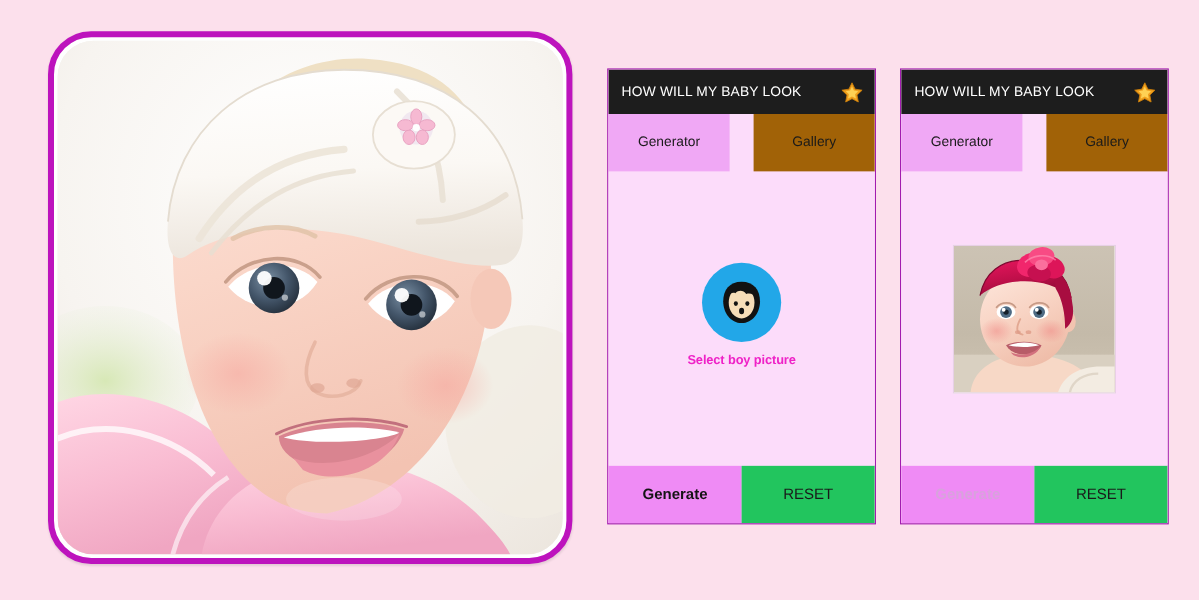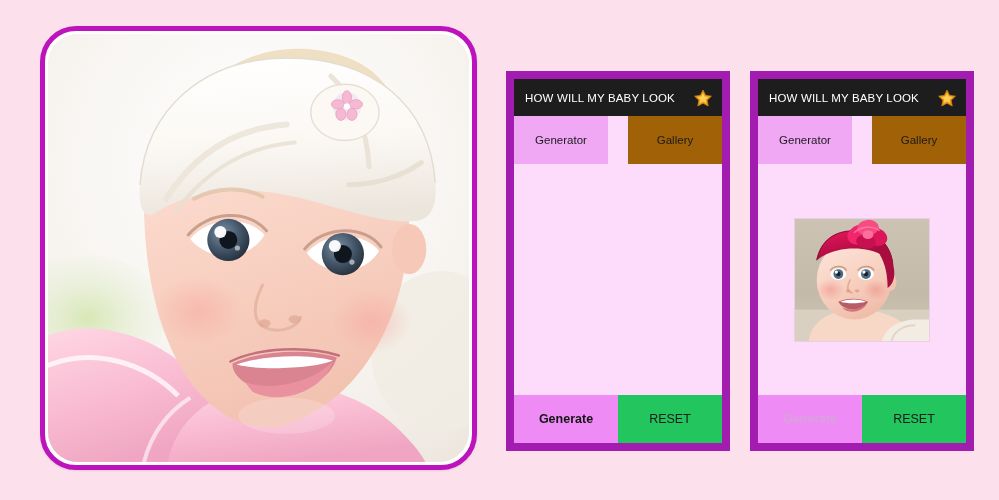--- a/index.html
+++ b/index.html
@@ -43,24 +43,23 @@
     overflow: hidden;
     position: relative;
     background: #f3f1ee;
   }
   #hero-photo svg { display: block; width: 100%; height: 100%; }
 
   
   .phone {
     position: absolute;
     box-sizing: border-box;
-    border: 8px solid #a21caf;
+    border: 1px solid #a21caf;
     background: #fcdcfa;
     overflow: hidden;
-    margin-top: 14px;
   }
   #phone-generator { left: 506px; top: 57px; width: 224px; height: 380px; }
   #phone-gallery  { left: 750px; top: 57px; width: 224px; height: 380px; }
 
   .phone-inner {
     width: 100%;
     height: 100%;
     display: flex;
     flex-direction: column;
     background: #fcdcfa;
@@ -320,20 +319,33 @@
           <span>Generator</span>
         </div>
         <div class="tab tab-active">
           <span>Gallery</span>
         </div>
       </div>
 
       <div class="body">
         <div class="picker-row">
 
+          <div class="picker">
+            <div class="picker-avatar boy">
+              <svg viewBox="0 0 48 48" width="46" height="46">
+                <path d="M24 6 C13.5 6 8 13 8 23 C8 33 14.5 42 24 42 C33.5 42 40 33 40 23 C40 13 34.5 6 24 6 Z" fill="#121212"></path>
+                <path d="M24 12 C16.5 12 12.8 17.2 12.8 24.4 C12.8 31.6 17.6 38 24 38 C30.4 38 35.2 31.6 35.2 24.4 C35.2 17.2 31.5 12 24 12 Z" fill="#f6ddb8"></path>
+                <path d="M11 20 C12 11.5 17 6.5 24 6.5 C31 6.5 36 11.5 37 20 C34.5 16.8 31.5 15.4 28 16.6 C25.6 13.4 21.4 13 18.6 16 C15.8 15 13 16.6 11 20 Z" fill="#121212"></path>
+                <ellipse cx="19" cy="25" rx="1.8" ry="2.1" fill="#121212"></ellipse>
+                <ellipse cx="29" cy="25" rx="1.8" ry="2.1" fill="#121212"></ellipse>
+                <ellipse cx="24" cy="31.5" rx="2.2" ry="2.8" fill="#121212"></ellipse>
+              </svg>
+            </div>
+            <div class="picker-label">Select boy picture</div>
+          </div>
 
 
         </div>
       </div>
 
       <div class="actionbar">
         <div class="action-btn btn-generate">
           <span>Generate</span>
         </div>
         <div class="action-btn btn-reset">

